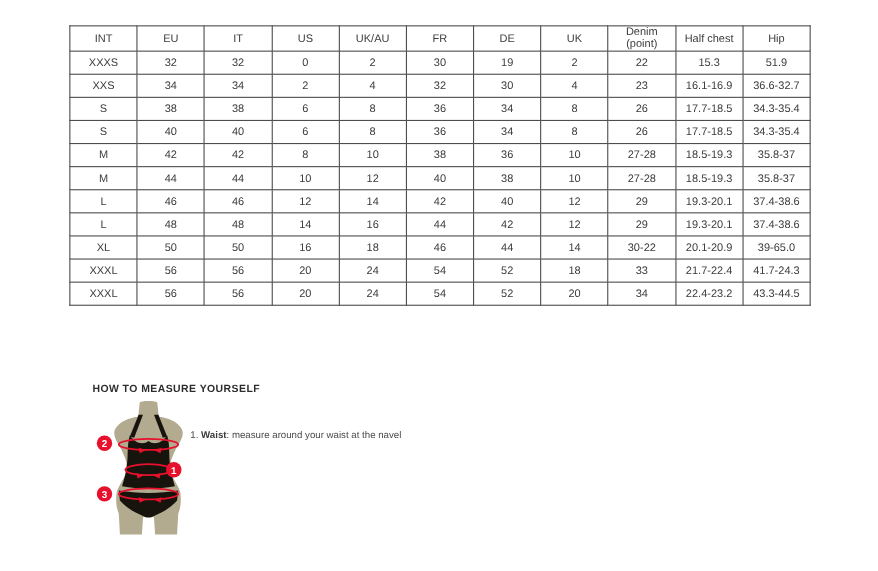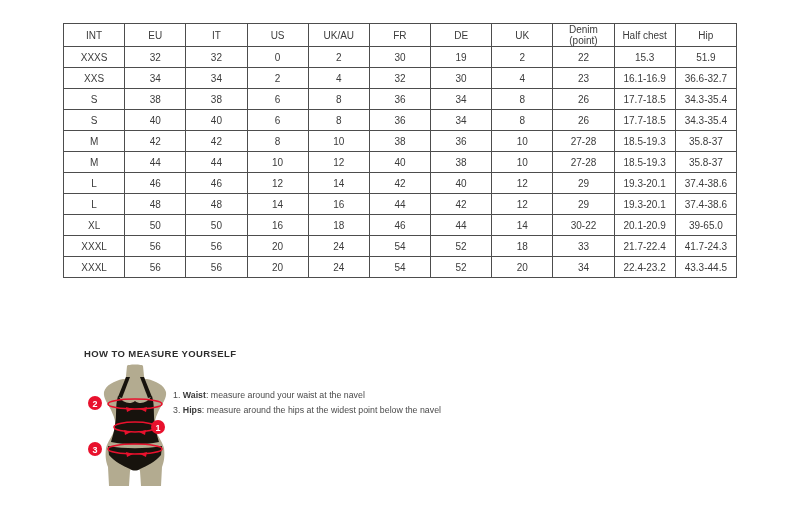--- a/index.html
+++ b/index.html
@@ -291,16 +291,15 @@
         <circle cx="80" cy="64" r="7" fill="#e8112d"></circle>
         <text x="80" y="67.5" fill="#ffffff">1</text>
         <circle cx="17" cy="86" r="7" fill="#e8112d"></circle>
         <text x="17" y="89.5" fill="#ffffff">3</text>
       </g>
     </svg>
   </div>
 
   <div class="steps" id="steps">
       <div class="step"><span>1.</span><b> Waist</b><span>: measure around your waist at the navel</span></div>
-      <div class="step"><span>3.</span><b> Hips</b><span>: measure around the hips at the widest point below the navel</span></div>
     </div>
 
 </div>
 
 </body></html>

